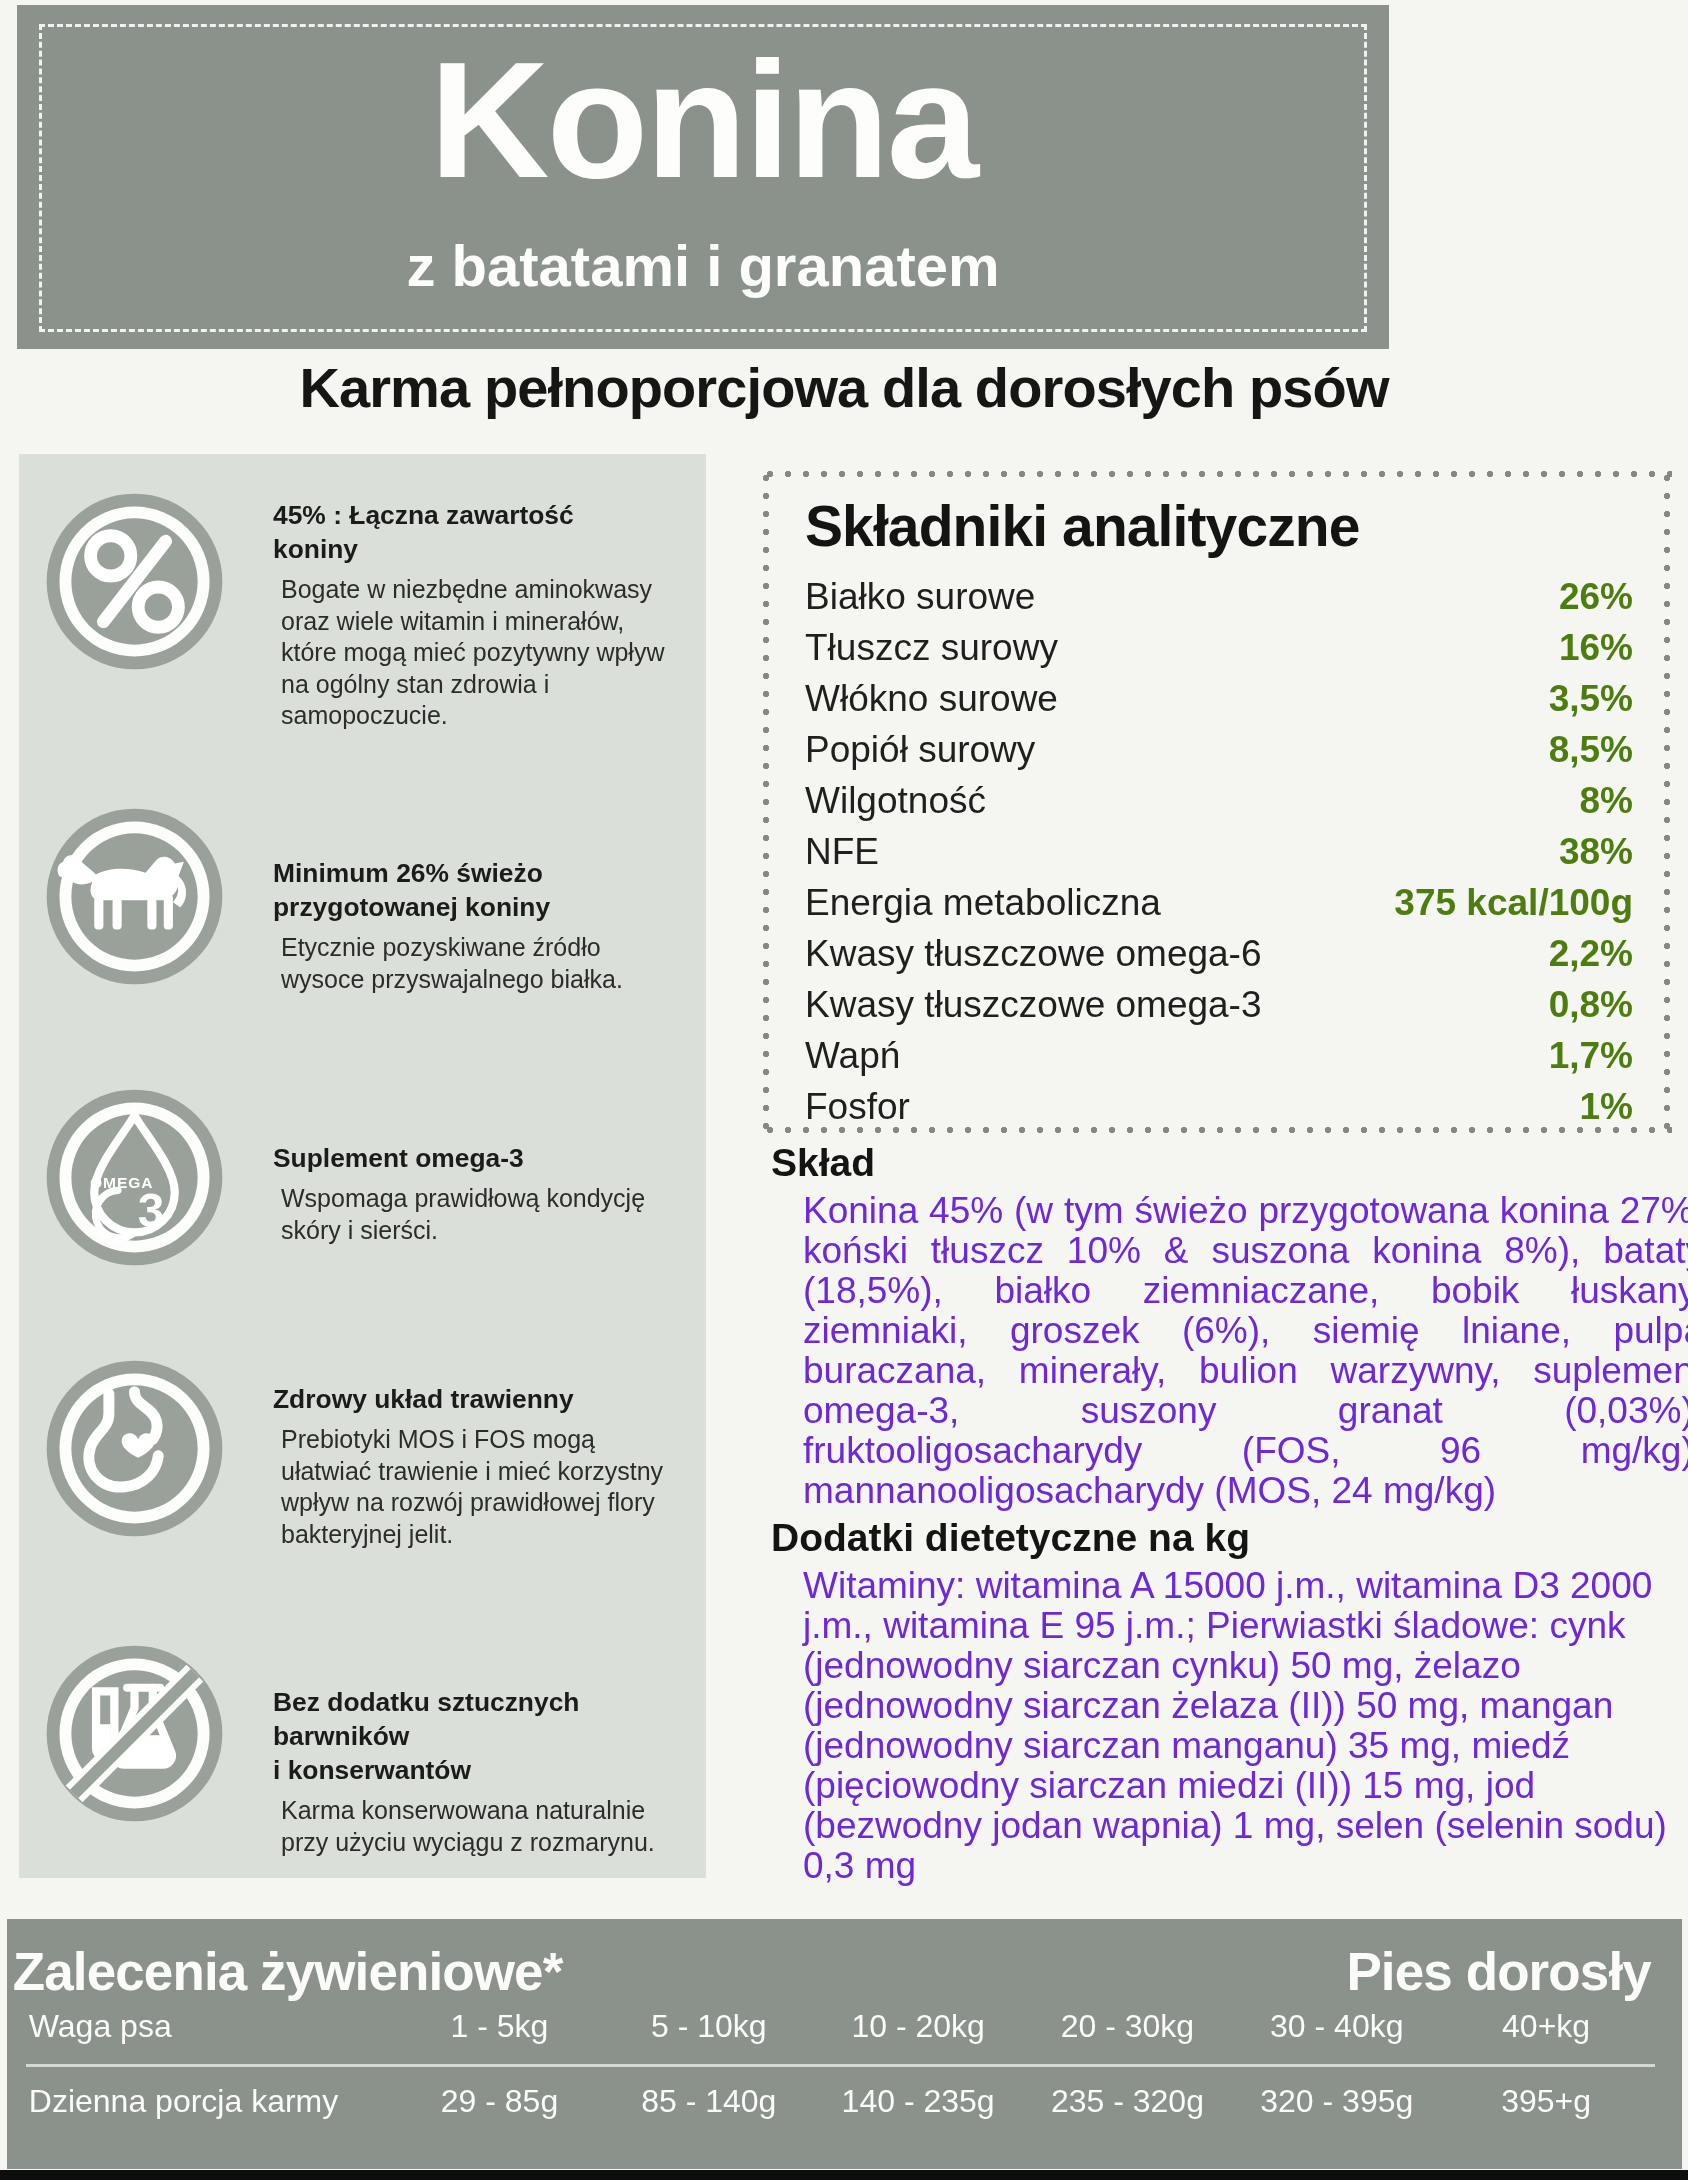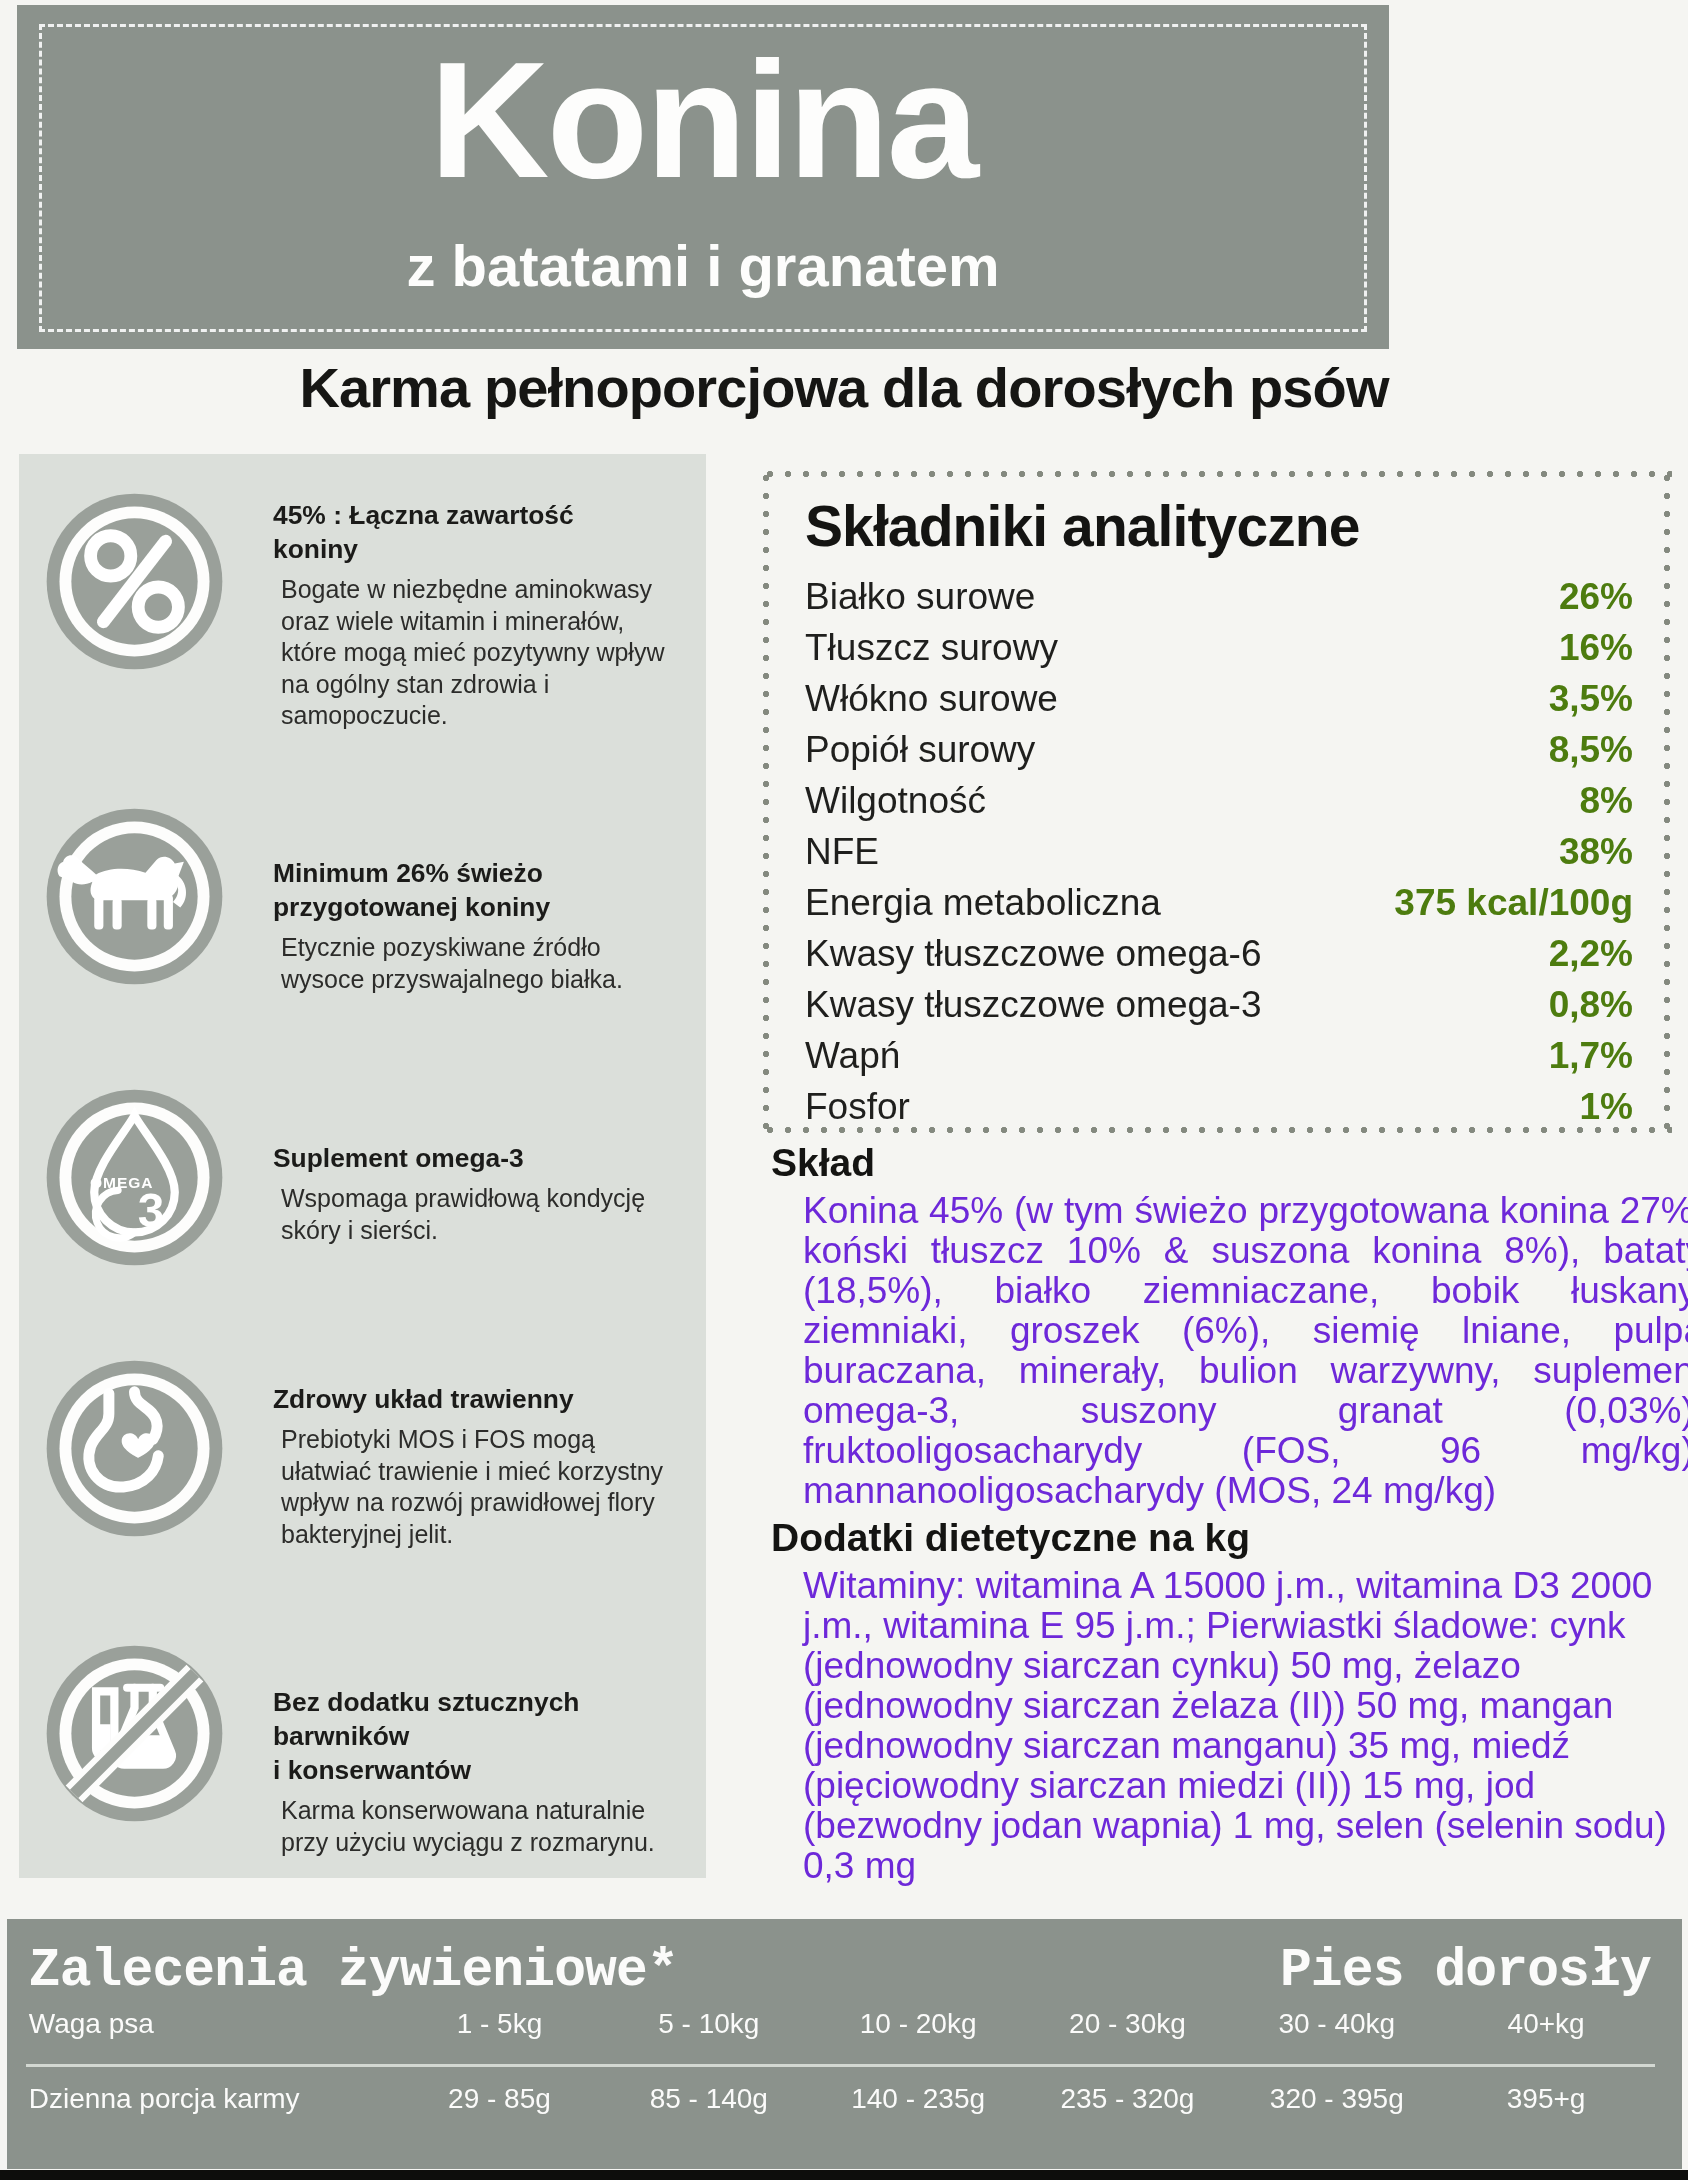--- a/index.html
+++ b/index.html
@@ -72,27 +72,27 @@
     position:absolute;left:803px;width:901px;
     font-size:37px;line-height:40px;color:#6d28d9;
   }
   .justify{text-align:justify;}
   
   .footer{
     position:absolute;left:6.8px;top:1919px;width:1675px;height:250px;
     background:#8b928c;color:#fbfbfa;
   }
   .foot-titlerow{
-    position:absolute;left:22px;right:31px;top:22px;
-    display:flex;justify-content:space-between;align-items:flex-start;font-family:Liberation Mono, monospace;
+    position:absolute;left:6px;right:31px;top:22px;
+    display:flex;justify-content:space-between;align-items:flex-start;
   }
   .foot-title,.foot-subject{font-size:53px;font-weight:bold;letter-spacing:-0.9px;}
   .foot-row{
     position:absolute;left:22px;right:31px;
-    display:flex;align-items:flex-start;font-size:28px;
+    display:flex;align-items:flex-start;font-size:32px;
   }
   .foot-label{width:366px;flex:none;}
   .foot-cell{flex:1;text-align:center;}
   .foot-sep{
     position:absolute;left:19px;right:27px;top:145px;height:2.6px;
     background:#dfe4de;opacity:.85;
   }
   .bottom-edge{position:absolute;left:0;top:2170px;width:100%;height:11px;background:#0d0d0c;}
 </style>
 </head>

